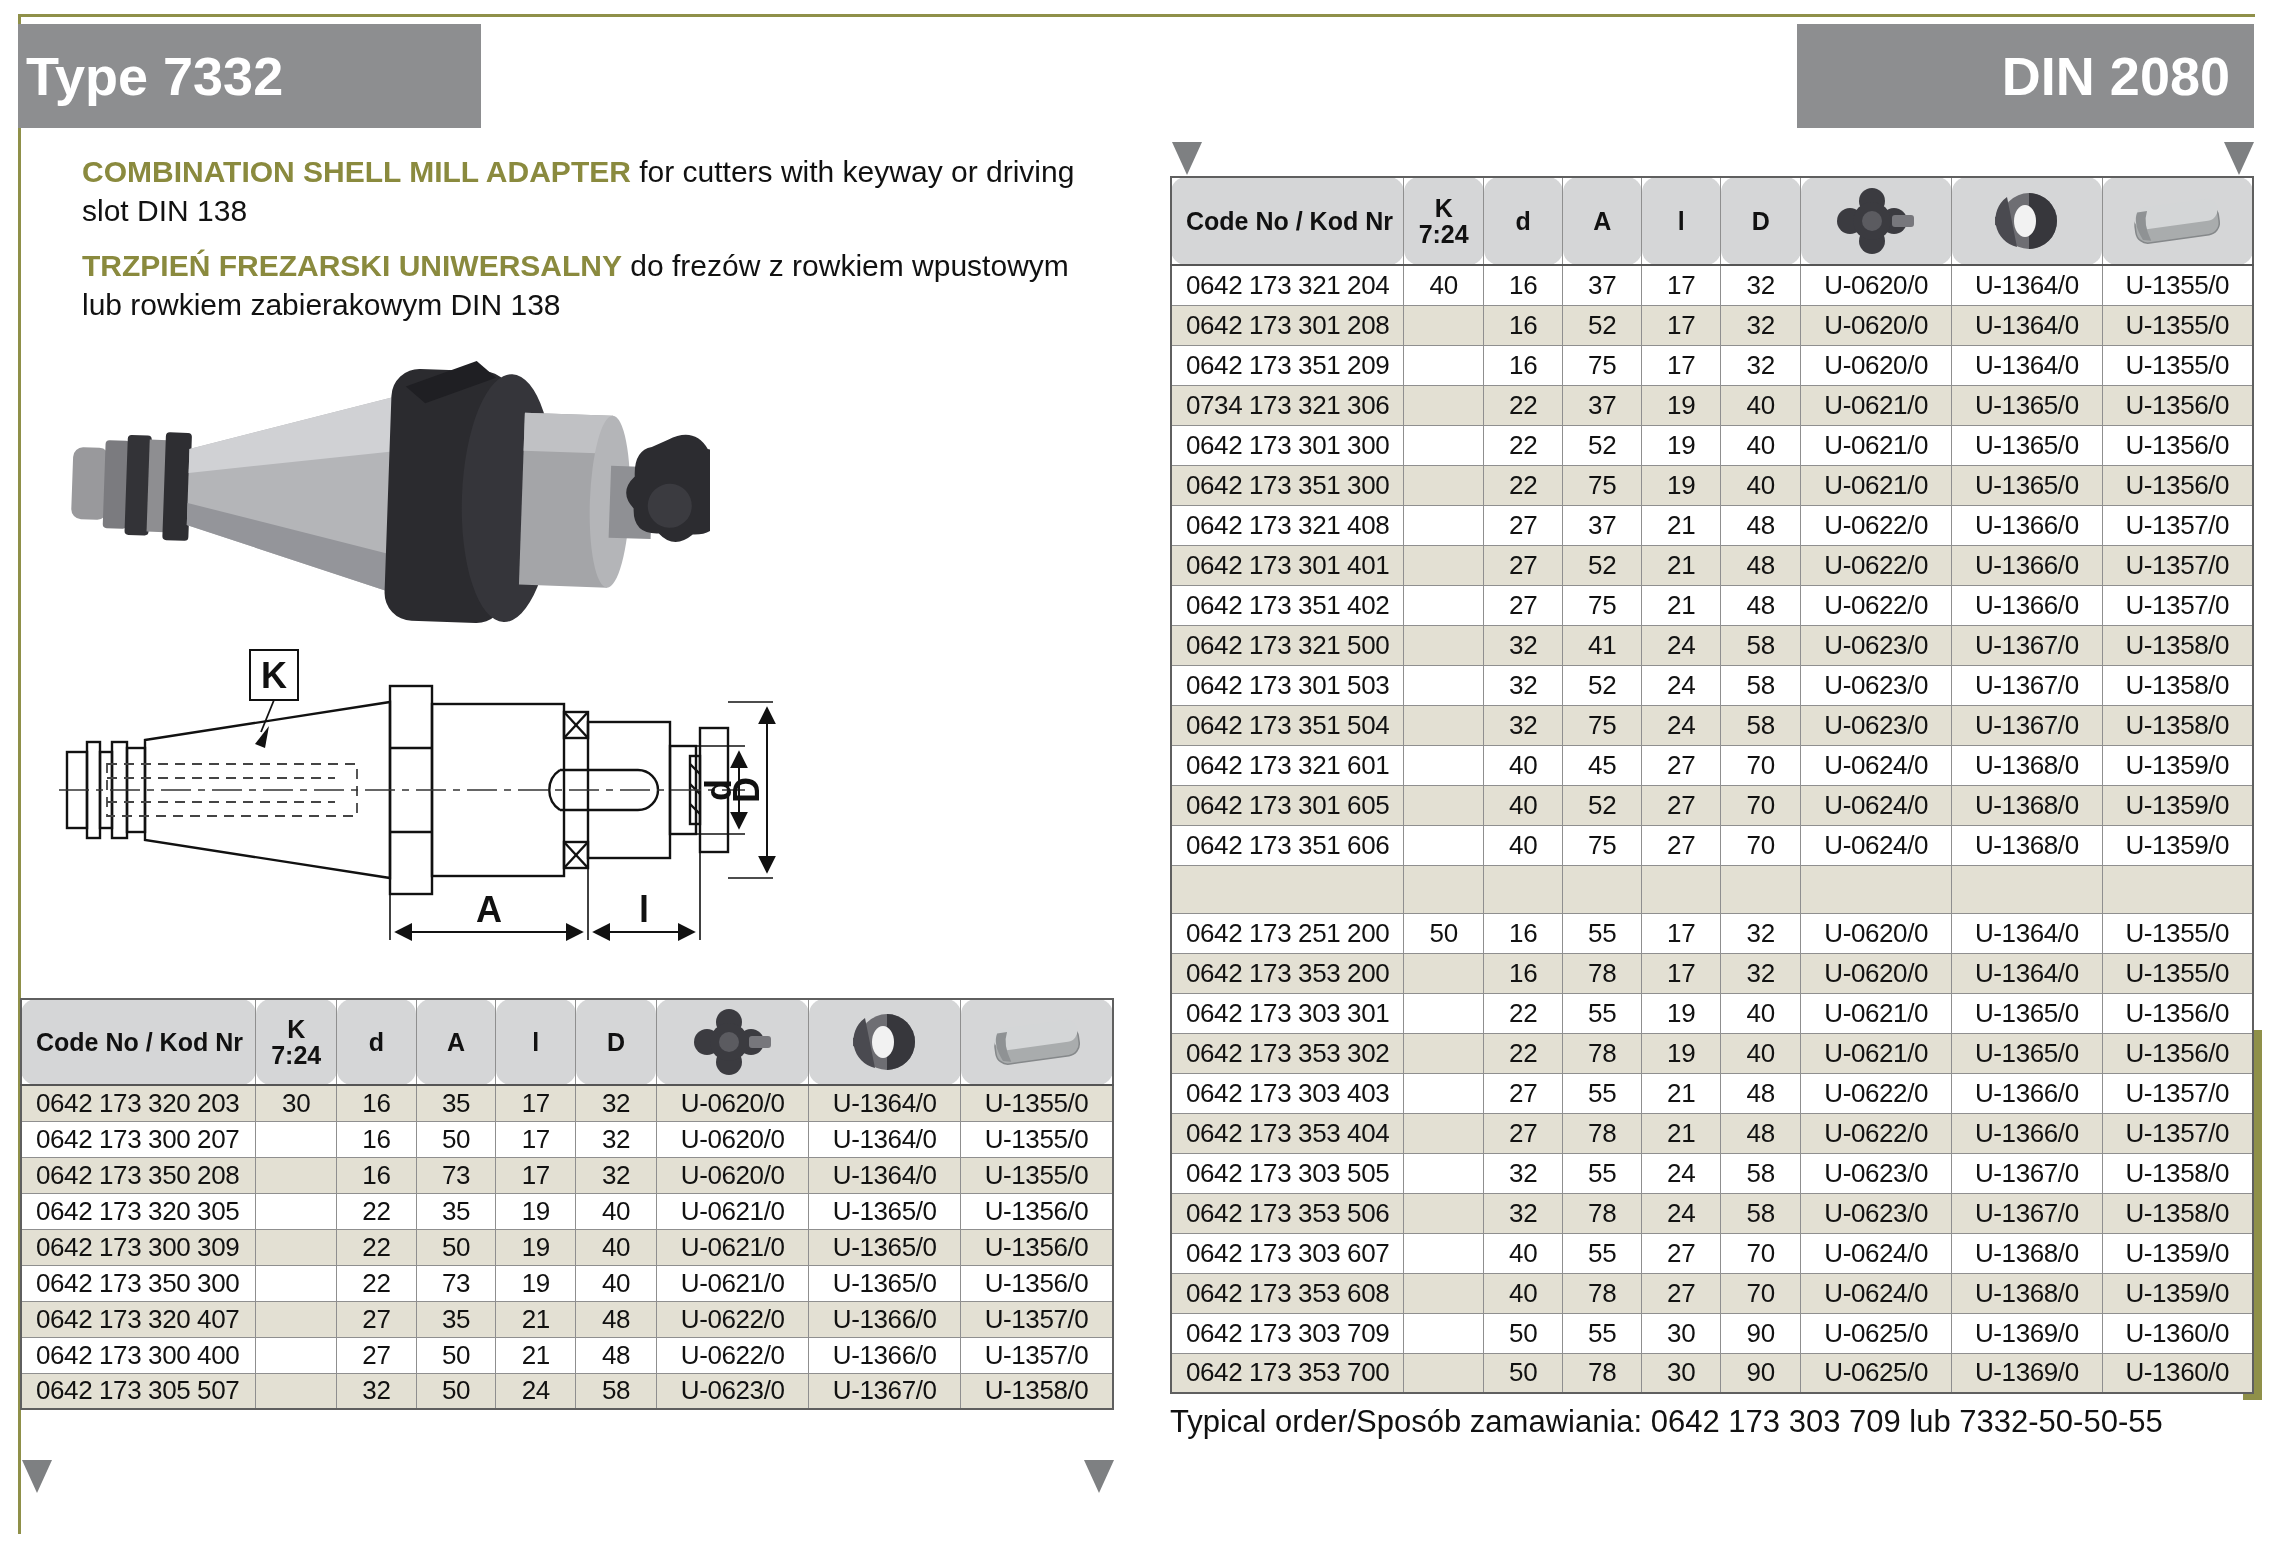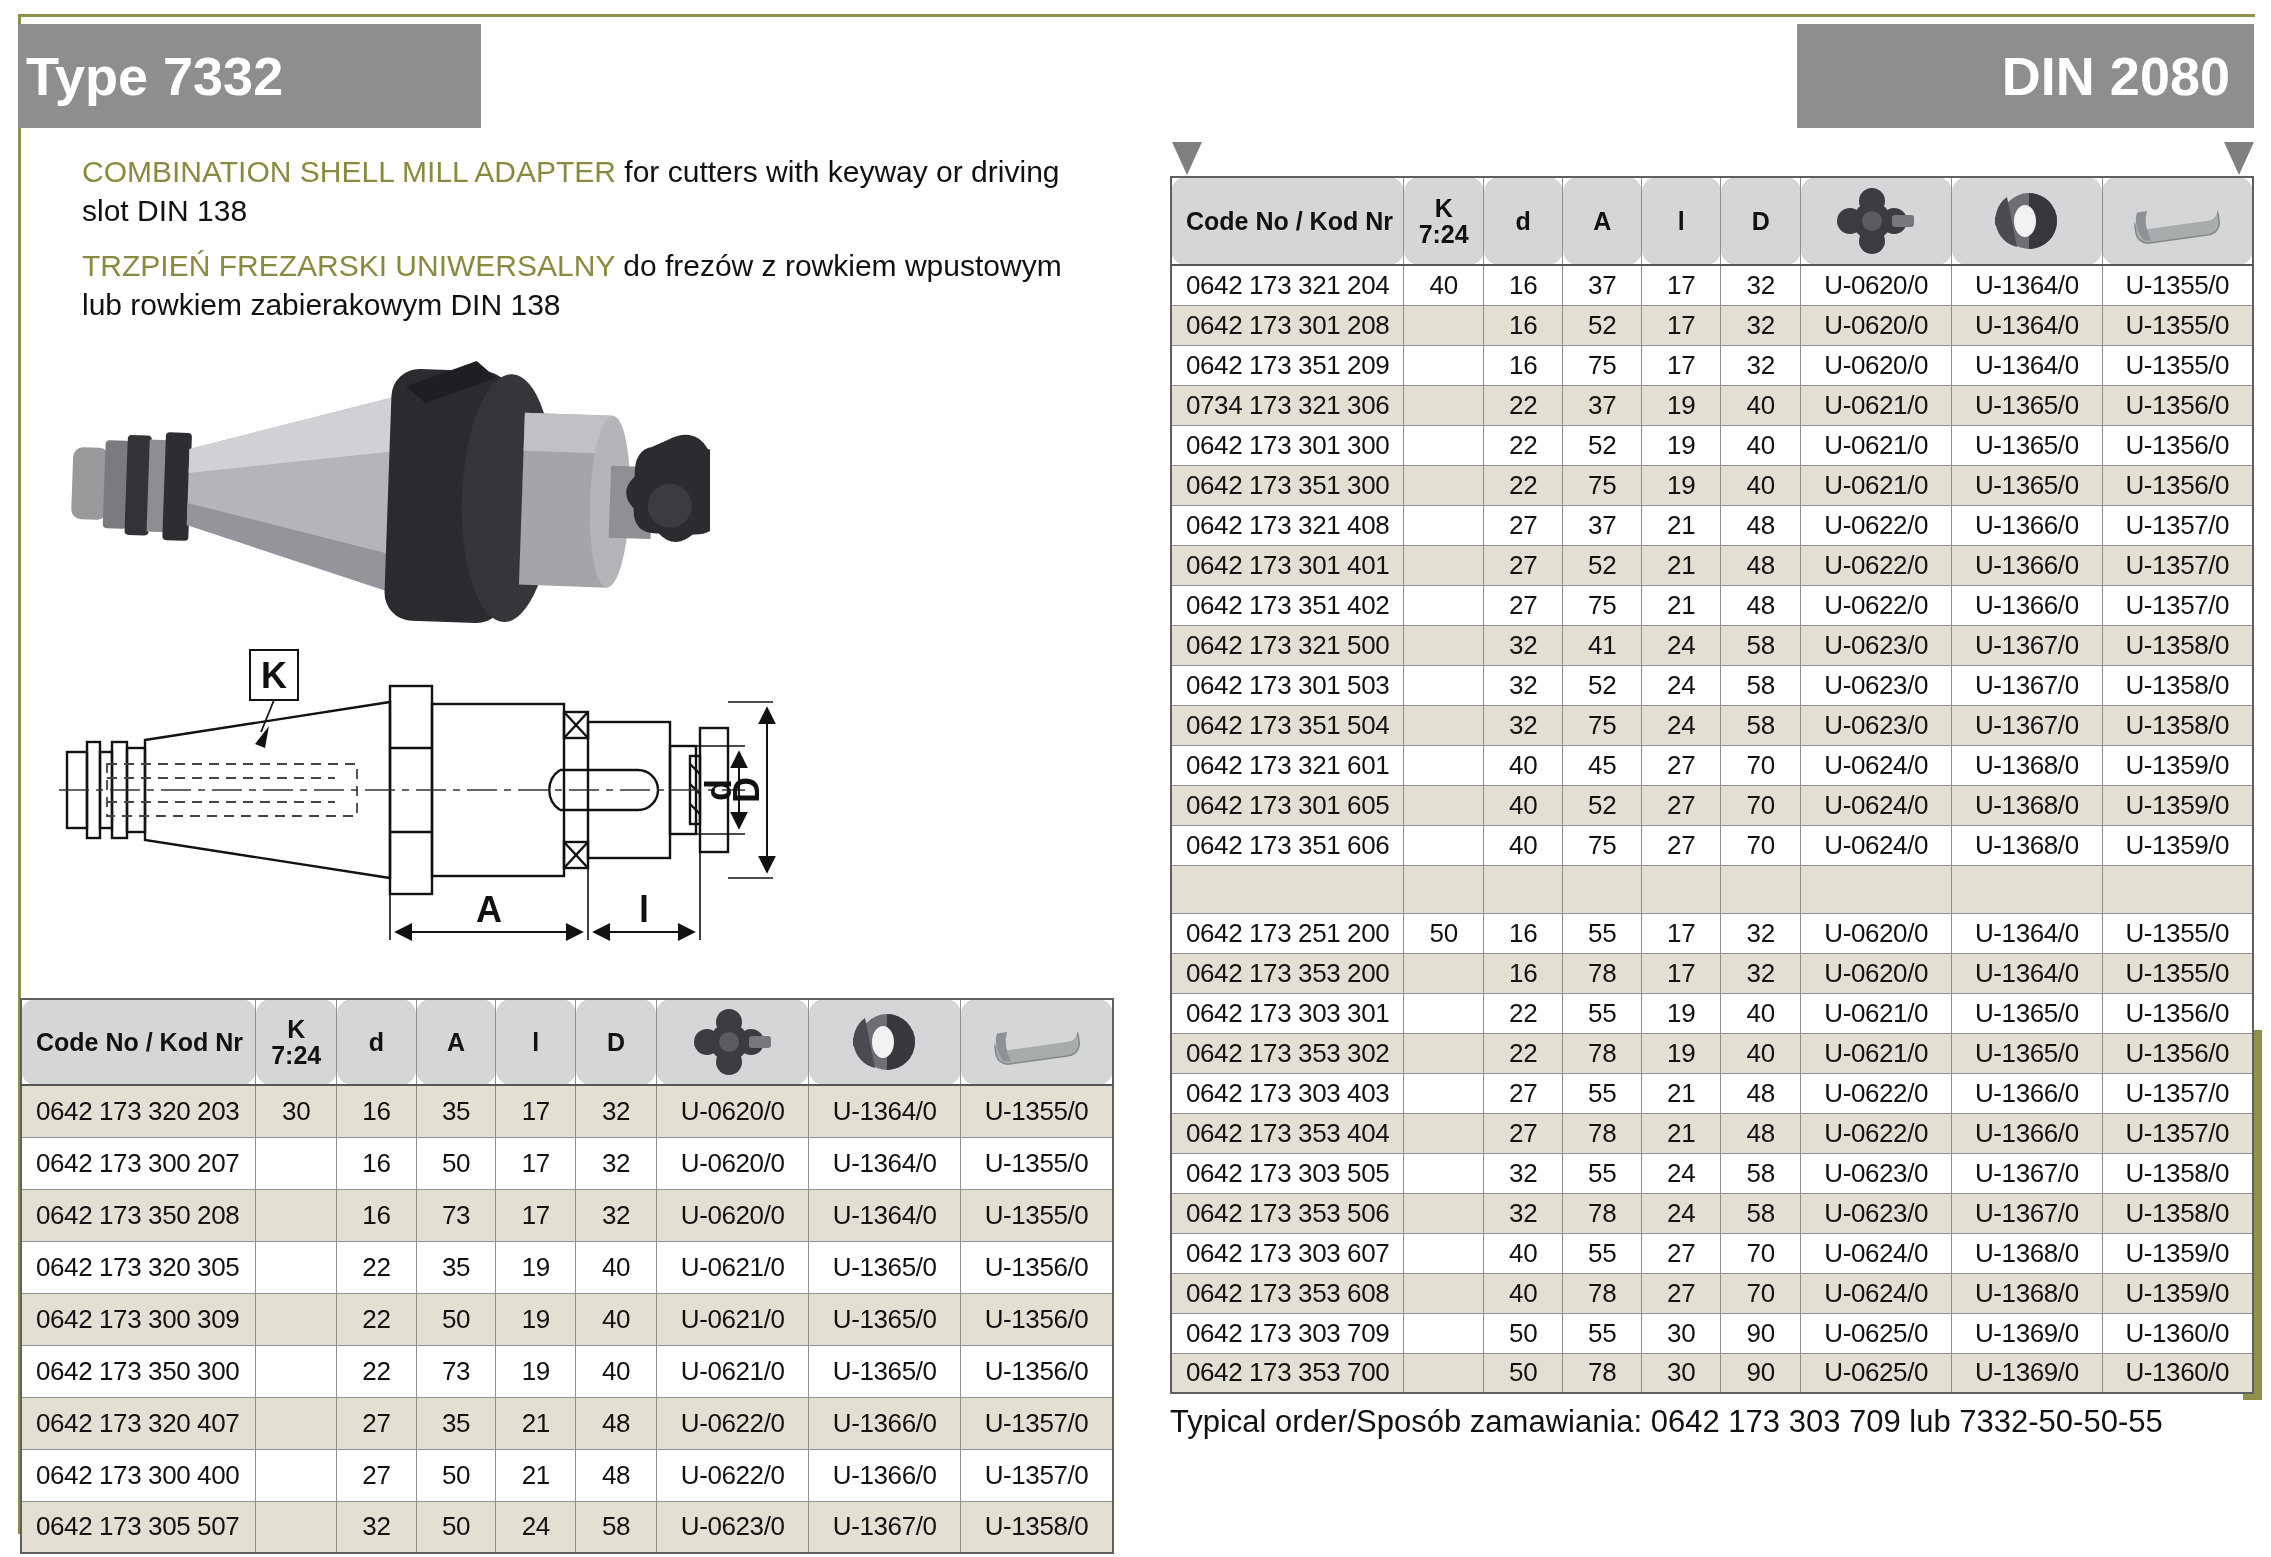--- a/index.html
+++ b/index.html
@@ -14,40 +14,40 @@
 
   
   .titlebox{position:absolute;top:24px;height:104px;background:#8d8e90;color:#fff;
     font-weight:bold;font-size:54px;line-height:104px;white-space:nowrap;}
   .titlebox.tleft{left:18px;width:463px;padding-left:8px;box-sizing:border-box;}
   .titlebox.tright{left:1797px;width:457px;text-align:right;padding-right:24px;box-sizing:border-box;}
 
   
   .desc{position:absolute;left:82px;top:152px;width:1010px;font-size:30px;line-height:39px;}
   .desc p{margin:0 0 16px 0;}
-  .olive-b{color:#8a8a3e;font-weight:normal;margin-top:20px;}
+  .olive-b{color:#8a8a3e;font-weight:bold;margin-top:20px;}
 
   
   .tri{position:absolute;width:0;height:0;border-left:15px solid transparent;
     border-right:15px solid transparent;border-top:33px solid #7e8082;}
 
   
   table.spec{border-collapse:collapse;table-layout:fixed;position:absolute;
     background:#fff;border:2px solid #5f5f5f;}
   table.spec th,table.spec td{border:1px solid #8f8f8f;padding:0;overflow:hidden;
     text-align:center;vertical-align:middle;white-space:nowrap;}
   table.spec th{background:#d5d6d7;font-size:25px;font-weight:bold;line-height:1.05;}
   table.spec td{font-size:26px;letter-spacing:-0.4px;}
   table.spec th.code,table.spec td.code{text-align:left;padding-left:14px;}
   table.spec thead tr th{border-bottom:2px solid #555;border-radius:15px;}
   .tbl-left{left:20px;top:998px;width:1094px;}
   .tbl-right{left:1170px;top:176px;width:1084px;}
   .tbl-left thead tr{height:86px;}
   .tbl-right thead tr{height:88px;}
-  .tbl-left tbody tr{height:52px;}
+  .tbl-left tbody tr{height:36px;}
   .tbl-right tbody tr{height:40px;}
   .tbl-right tbody tr.sep{height:48px;}
   .tbl-left tbody tr:nth-child(odd) td{background:#e3e0d3;}
   .tbl-left tbody tr:nth-child(even) td{background:#ffffff;}
   .tbl-right tbody tr:nth-child(odd) td{background:#ffffff;}
   .tbl-right tbody tr:nth-child(even) td{background:#e3e0d3;}
   th .icon-wrap{display:flex;align-items:center;justify-content:center;height:100%;}
 
   
   .photo{position:absolute;left:70px;top:338px;width:640px;height:312px;}

